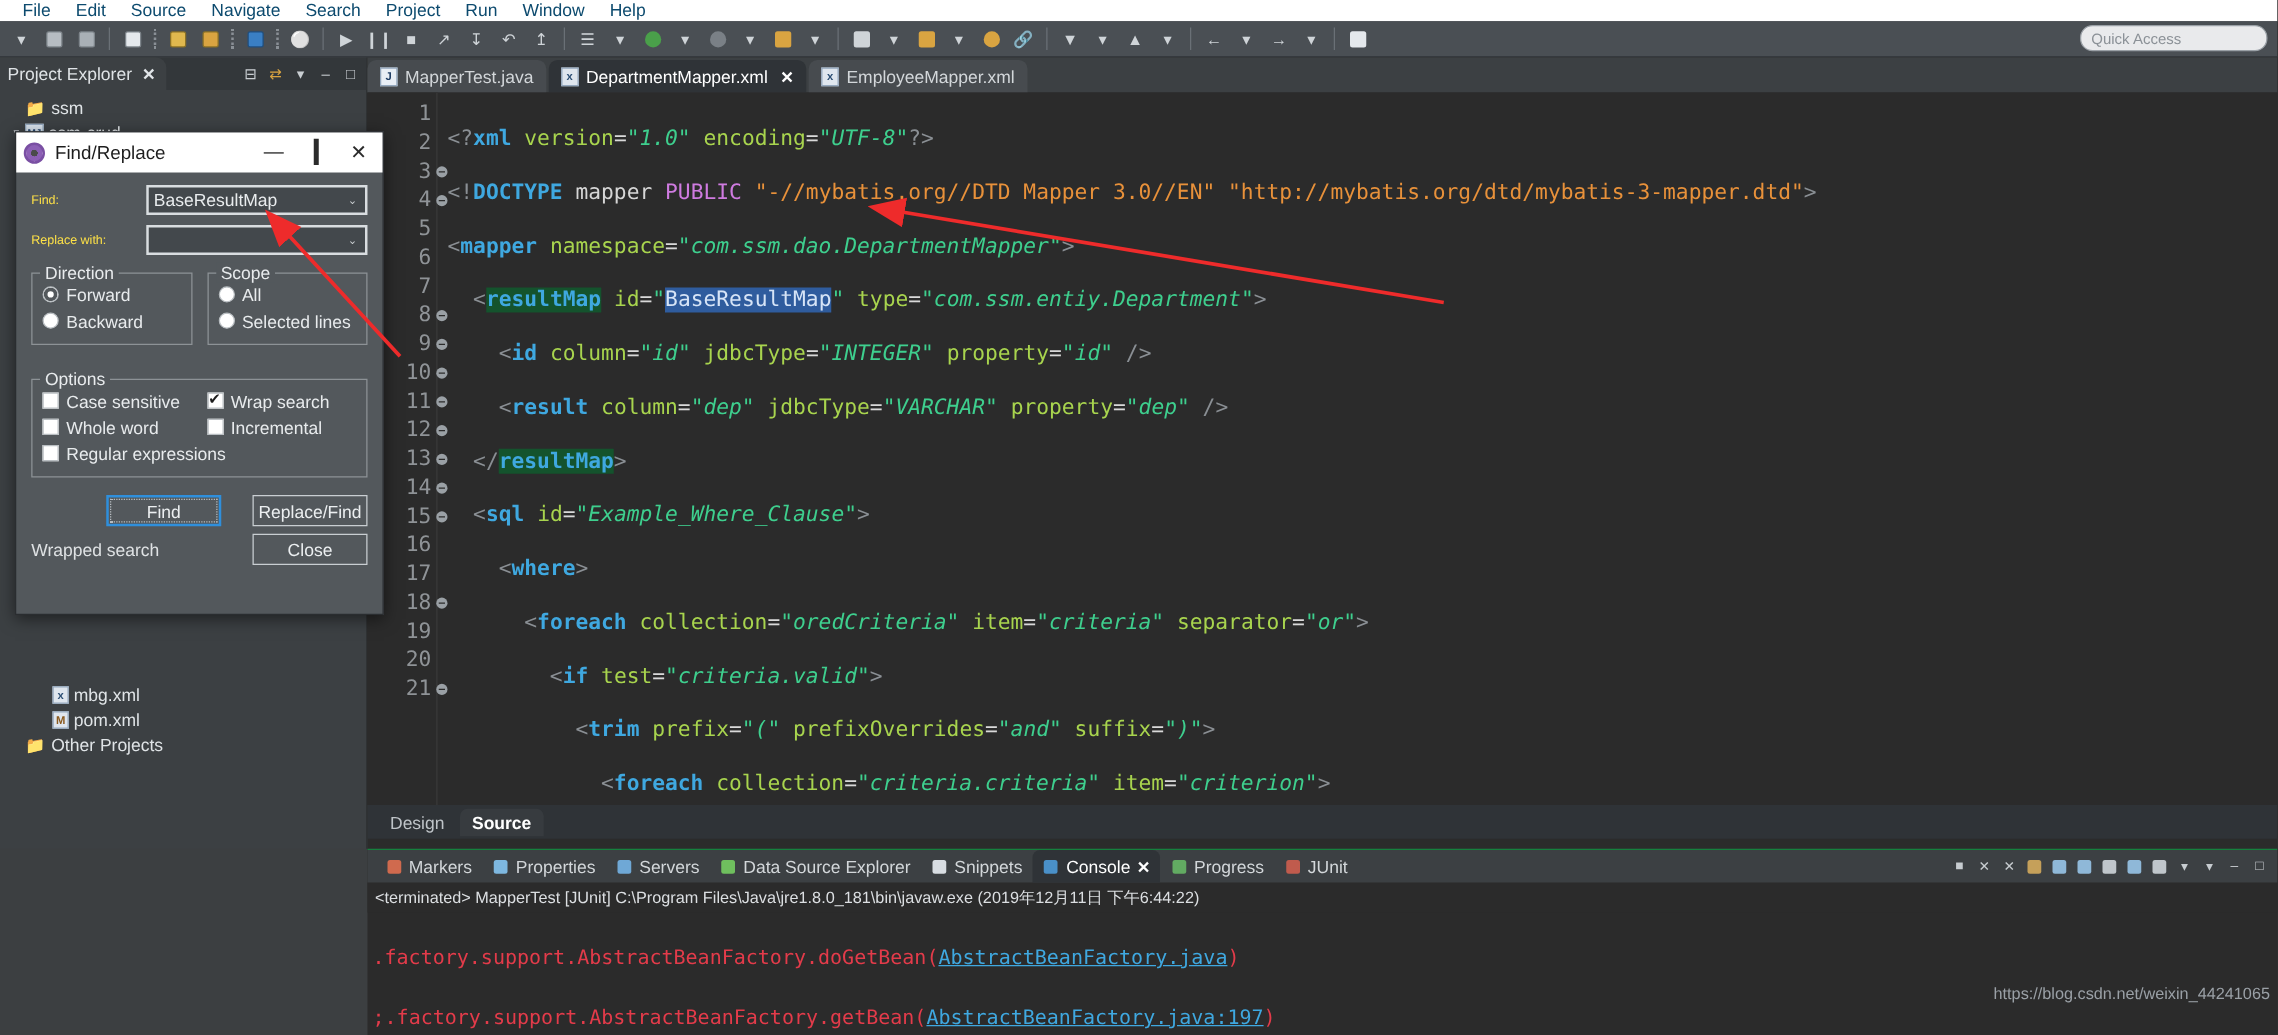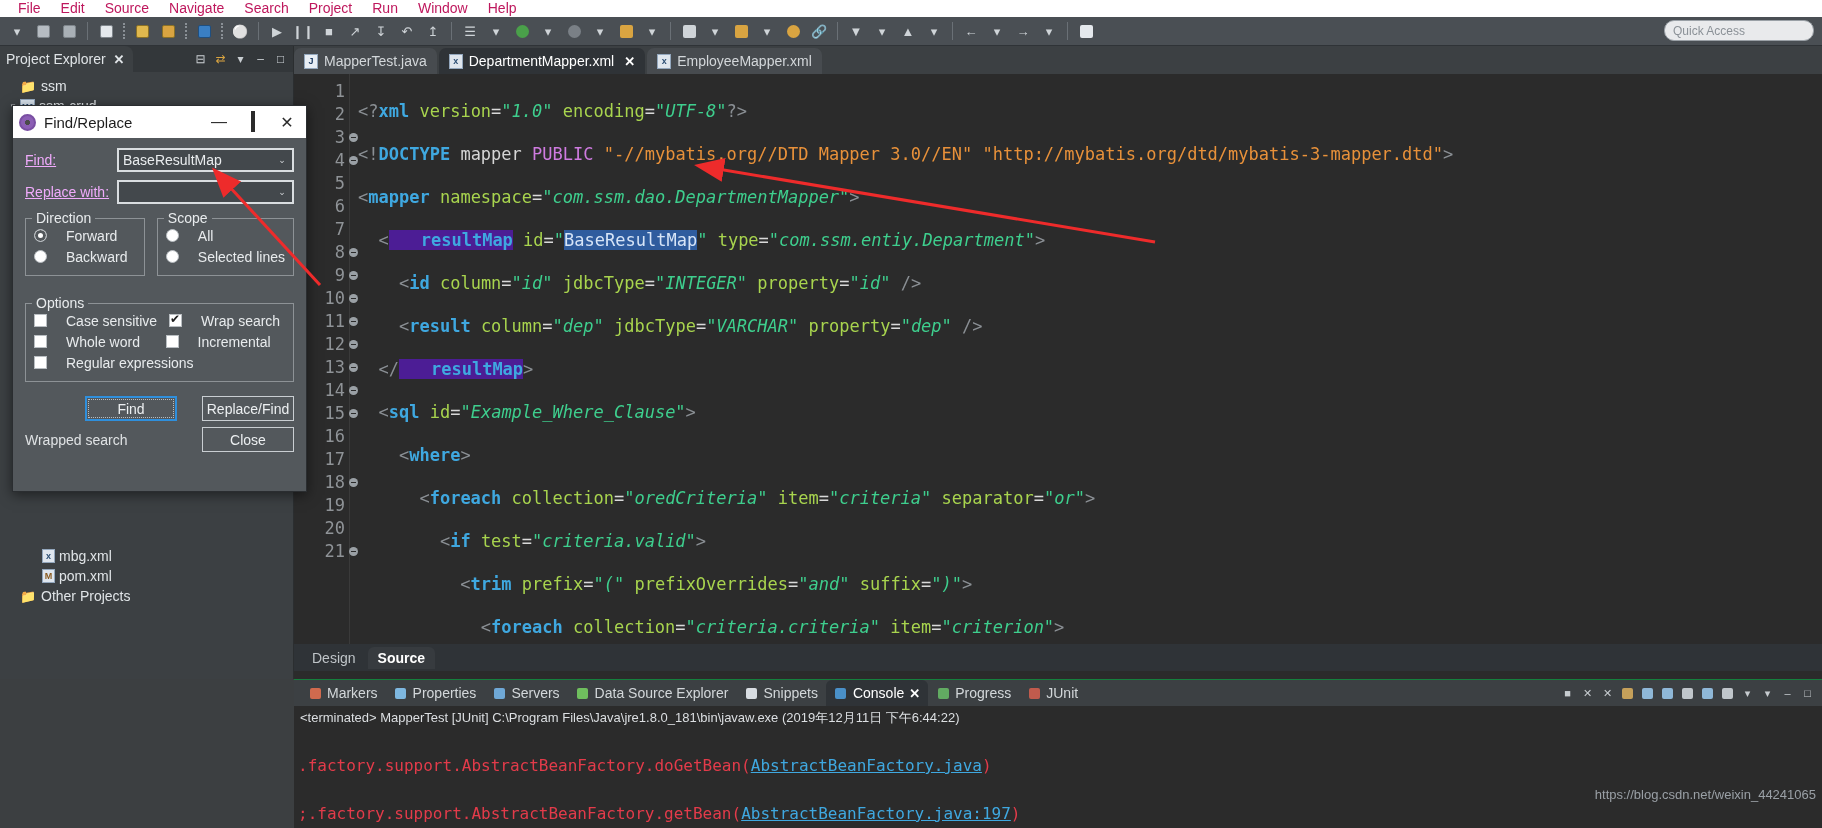--- a/index.html
+++ b/index.html
@@ -7,21 +7,21 @@
     width: 1822px; height: 828px;
     background: #2f2f2f; overflow: hidden;
     font-family: "Liberation Sans", sans-serif;
   }
   #app { position: relative; width: 1822px; height: 828px; background: #3c3f41; }
 
   
   .menubar {
     position: absolute; top: 0; left: 0; width: 1822px; height: 17px;
     background: #ffffff; display: flex; align-items: center; padding-left: 8px;
-    font-size: 14px; color: #be185d; overflow: hidden;
+    font-size: 14px; color: #0c4a6e; overflow: hidden;
   }
   .menubar .mi { padding: 0 10px; white-space: nowrap; line-height: 17px; }
 
   
   .toolbar {
     position: absolute; top: 17px; left: 0; width: 1822px; height: 29px;
     background: #4a4f54; display: flex; align-items: center; padding-left: 4px;
     border-bottom: 1px solid #2f3337;
   }
   .tb-ico {
@@ -111,21 +111,21 @@
   .cline { height: 23px; line-height: 23px; }
   .k-tag { color: #3fa8e0; font-weight: bold; }
   .k-att { color: #a8d44e; }
   .k-val { color: #3ecf8e; font-style: italic; }
   .k-str { color: #e8913a; }
   .k-br  { color: #8a8f94; }
   .k-pl  { color: #d9d9d9; }
   .k-dt  { color: #cf7be0; }
   .k-txt { color: #d6d6d6; }
   .k-sel { background: #2f5c9e; color: #d6e4f7; }
-  .k-occ { background: #4c1d95; padding-left: 32px; }
+  .k-occ { background: #14532d; }
 
   .ds-tabs { height: 27px; background: #2f3337; display: flex; align-items: center;
              padding-left: 8px; gap: 2px; }
   .ds-tab { font-size: 14px; color: #bfc4c8; padding: 3px 10px; }
   .ds-tab.sel { color: #ffffff; font-weight: bold; background: #373b3f;
                 border-top-left-radius: 6px; border-top-right-radius: 6px; }
 
   
   .console {
     position: absolute; left: 294px; top: 679px; width: 1528px; height: 149px;
@@ -164,34 +164,34 @@
   }
   .dlg-ico { width: 17px; height: 17px; border-radius: 50%;
              background: radial-gradient(circle at 50% 50%, #4b4b4b 0 28%, #8c5fb5 30% 100%);
              border: 2px solid #7a4fa3; }
   .dlg-name { font-size: 15px; color: #1d1d1d; flex: 1; }
   .dlg-btn { font-size: 16px; color: #2b2b2b; width: 26px; text-align: center; }
   .dlg-sq { width: 13px; height: 13px; border: 2px solid #2b2b2b; }
   .dlg-body { padding: 10px 12px 0 12px; color: #e6e9eb; font-size: 14px; }
 
   .frow { display: flex; align-items: center; margin-bottom: 8px; }
-  .flab { width: 92px; font-size: 14px; color: #f0abfc; text-decoration: underline; }
+  .flab { width: 92px; font-size: 10px; color: #fde047; }
   .fcombo { position: relative; flex: 1; height: 24px; background: #43484c;
             border: 2px solid #d9dde0; display: flex; align-items: center; }
   .fcombo .val { padding-left: 4px; font-size: 14px; color: #e9ecee; }
   .fcombo .arw { margin-left: auto; width: 20px; text-align: center;
                  font-size: 9px; color: #cfd3d6; }
 
   .group { border: 1px solid #8d9296; padding: 6px 8px 8px 8px; position: relative;
            margin-top: 6px; }
   .group > .gt { position: absolute; top: -9px; left: 6px; background: #53585c;
                  padding: 0 4px; font-size: 14px; color: #e8ebed; }
   .grow { display: flex; gap: 12px; }
   .gcol { flex: 1; }
-  .opt { display: flex; align-items: center; gap: 19px; height: 21px; font-size: 14px;
+  .opt { display: flex; align-items: center; gap: 6px; height: 21px; font-size: 14px;
          color: #e8ebed; white-space: nowrap; }
   .radio { width: 13px; height: 13px; border-radius: 50%; background: #ffffff;
            border: 1px solid #b9bec2; flex: 0 0 13px; }
   .radio.on { background: #ffffff; box-shadow: inset 0 0 0 3px #53585c,
               inset 0 0 0 5px #ffffff; }
   .radio.sel { background: #ffffff; }
   .chk { width: 13px; height: 13px; background: #ffffff; border: 1px solid #b9bec2;
          flex: 0 0 13px; position: relative; }
   .chk.on::after { content: "\2714"; position: absolute; left: 0px; top: -3px;
                    font-size: 12px; color: #1d1d1d; }

